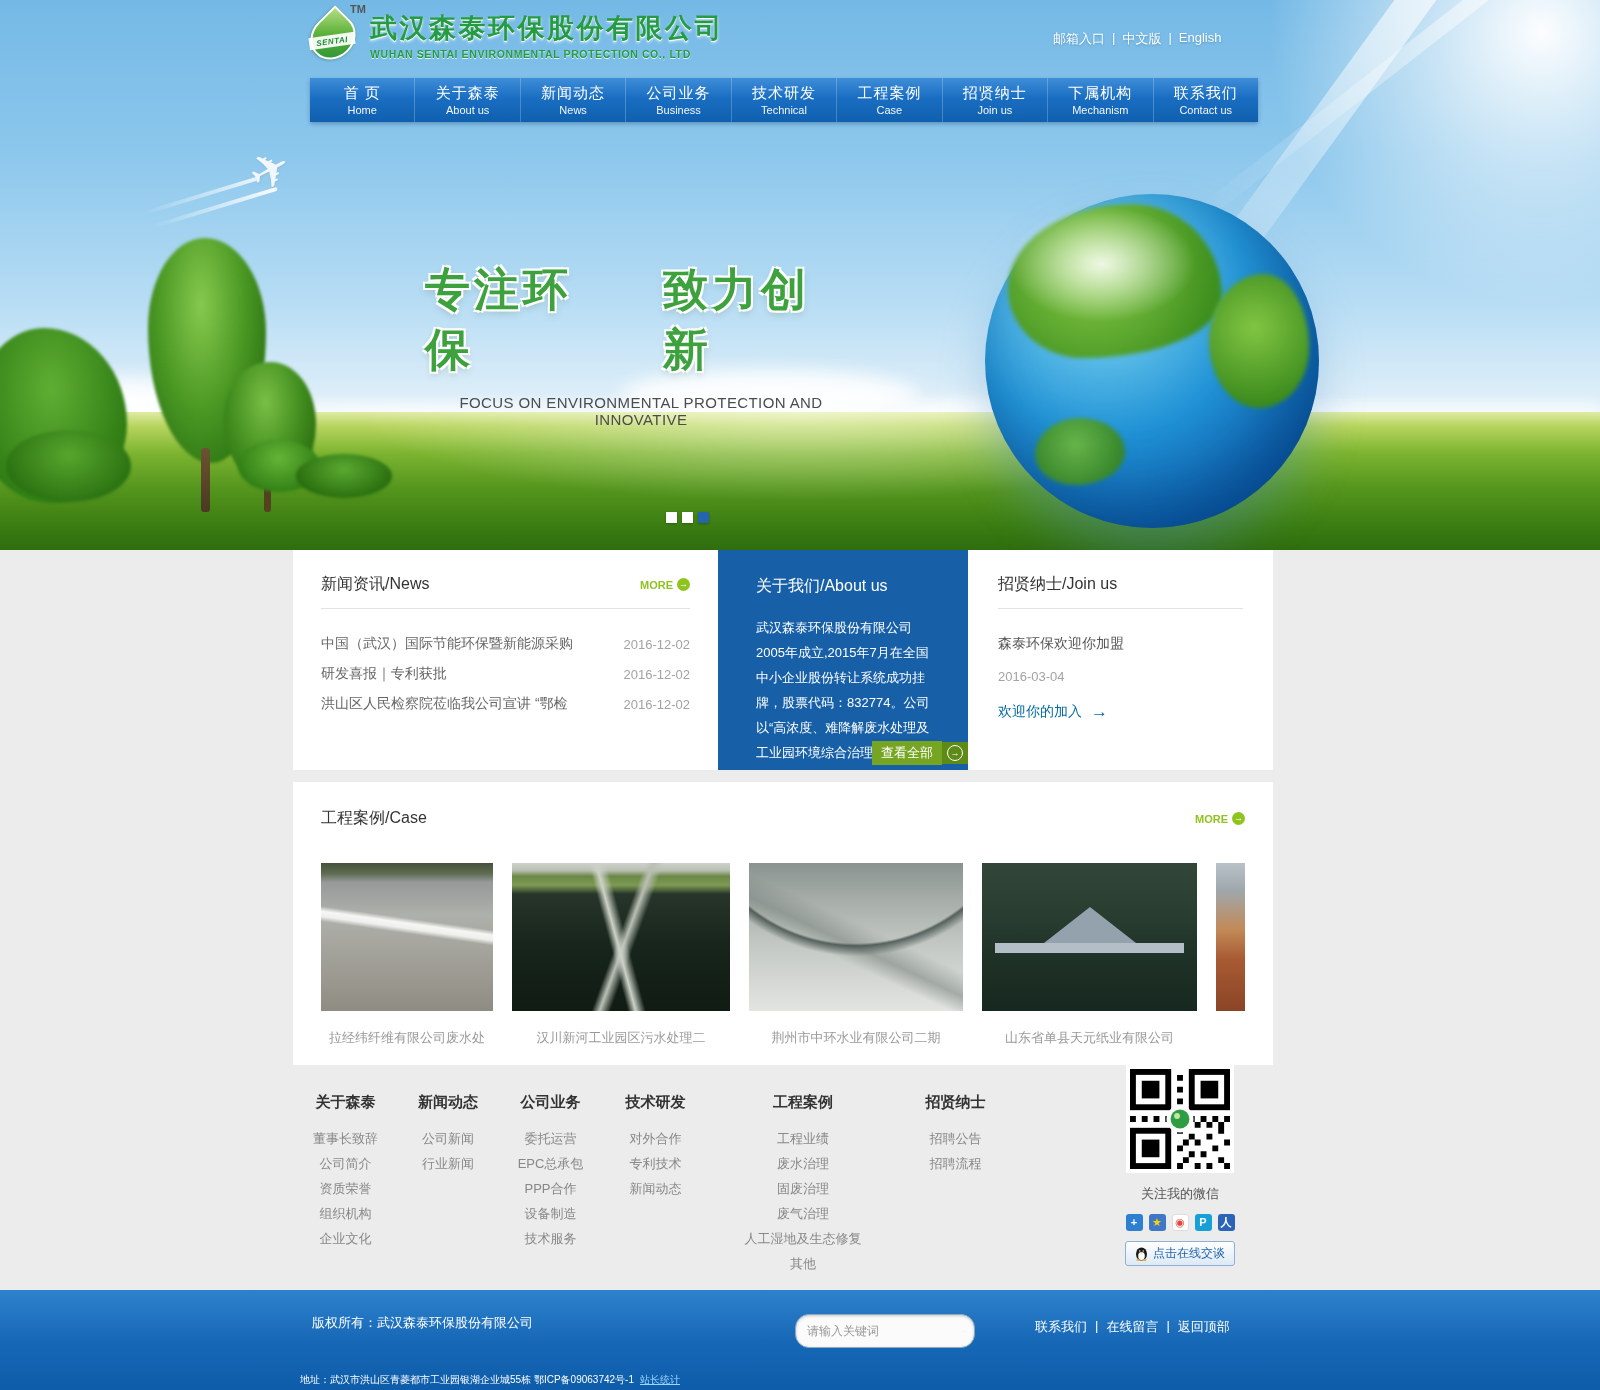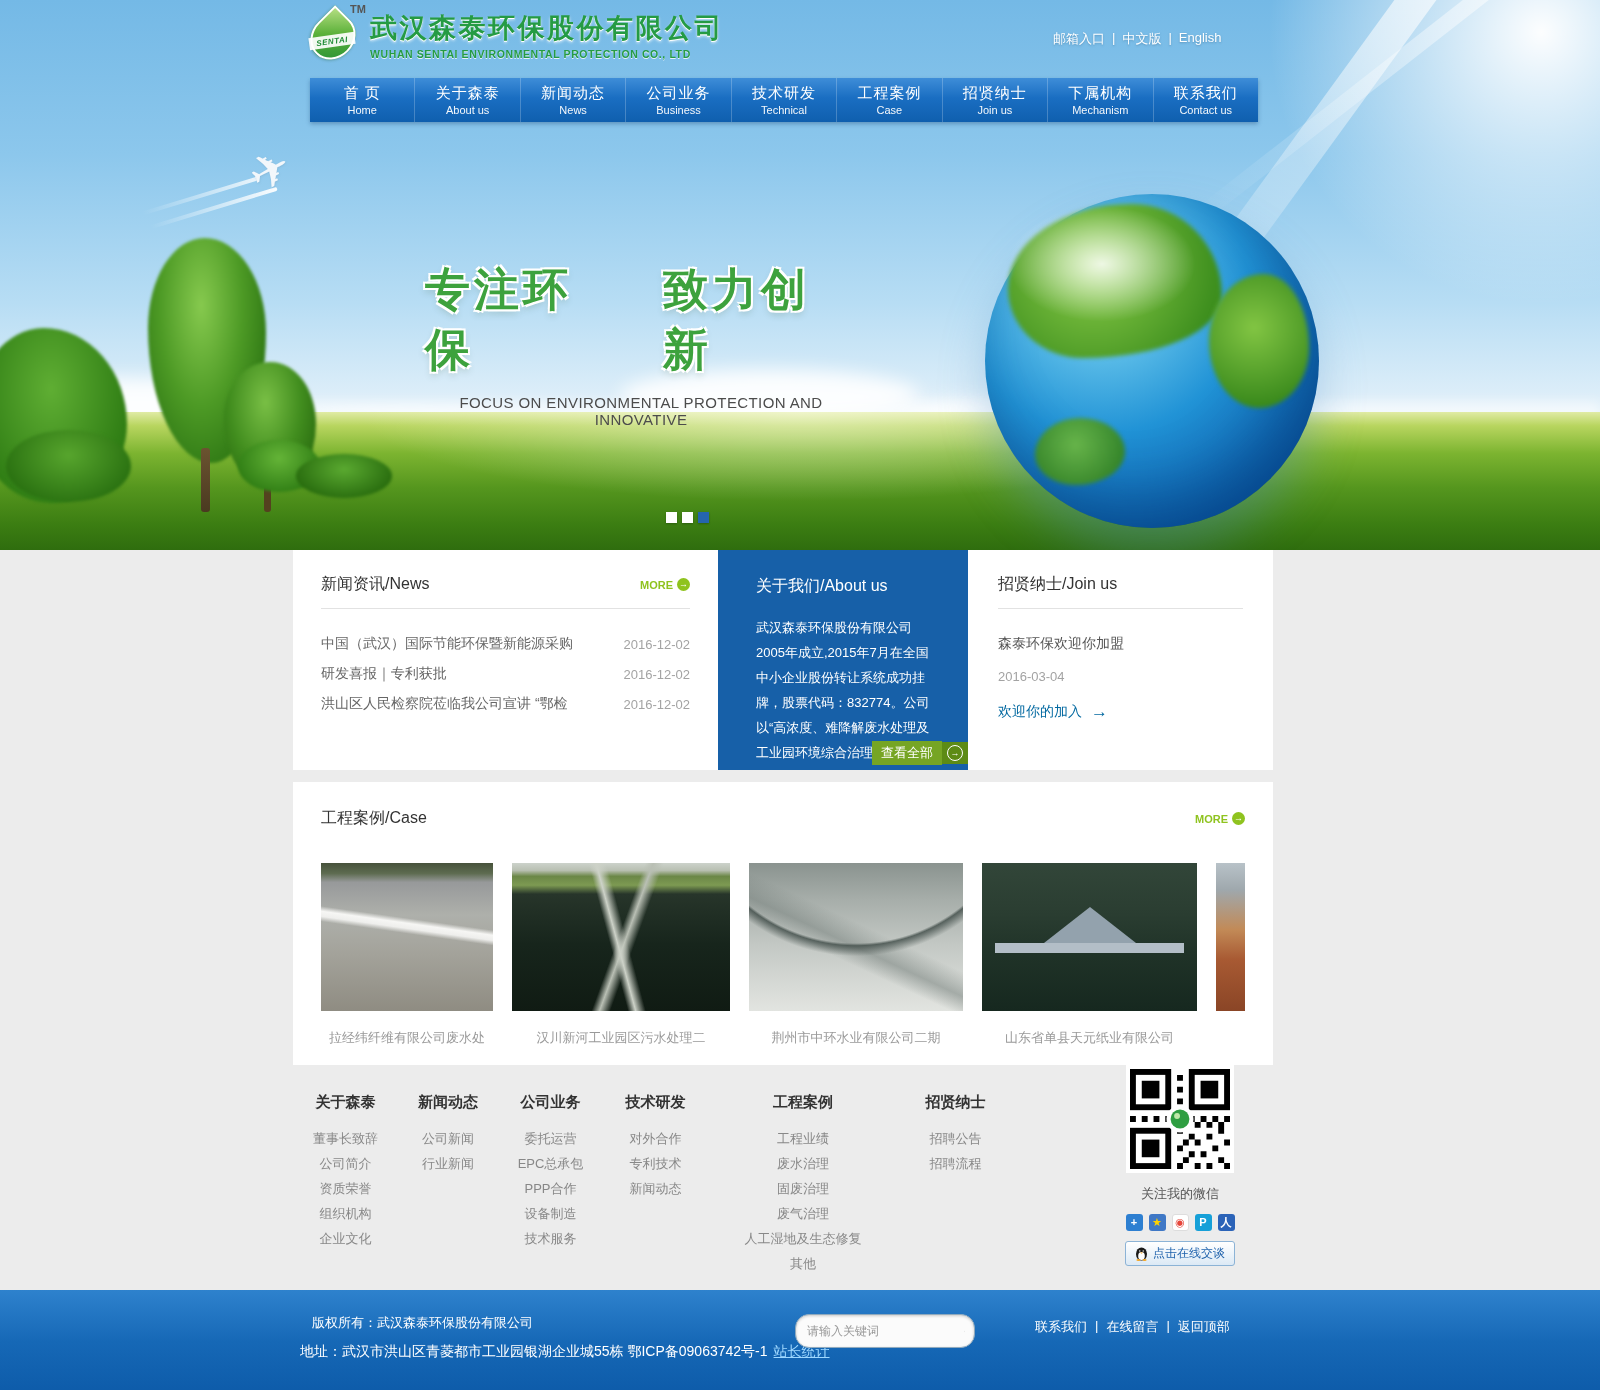--- a/index.html
+++ b/index.html
@@ -175,21 +175,21 @@
   .social{width:17px;height:17px;border-radius:3px;color:#fff;font-size:11px;line-height:17px;text-align:center;font-weight:bold;cursor:pointer;}
   .s1{background:#2d7fd1;} .s2{background:#3f78c6;color:#ffd200;} .s3{background:#fff;border:1px solid #ddd;box-sizing:border-box;color:#e6453a;line-height:15px;}
   .s4{background:#16a0d8;} .s5{background:#2b63b8;}
   .chat-btn{margin-top:10px;display:inline-flex;align-items:center;gap:5px;padding:3px 9px;
     background:linear-gradient(#ffffff,#dce9f5);border:1px solid #8cb3d6;border-radius:3px;
     color:#1f62ac;font-size:12px;cursor:pointer;}
 
   
   .bottombar{position:relative;height:116px;background:linear-gradient(180deg,#2e82cd 0%,#1668b6 45%,#0b58a6 100%);}
   .copyright{position:absolute;left:312px;top:24px;font-size:13px;color:#fff;}
-  .address{position:absolute;left:300px;top:53px;font-size:14px;color:#fff;}
+  .address{position:absolute;left:300px;top:83px;font-size:10px;color:#fff;}
   .stats-link{color:#9fd8ff;text-decoration:underline;margin-left:6px;cursor:pointer;}
   .search-box{position:absolute;left:795px;top:24px;width:180px;height:27px;box-sizing:border-box;
     background:#fbfbfb;border:1px solid #8fa9bd;border-radius:14px;display:flex;align-items:center;
     padding:16px 9px;box-shadow:inset 0 1px 3px rgba(0,0,0,.2);}
   .search-input{border:none;background:transparent;outline:none;flex:1;font-size:12px;color:#666;
     font-family:"Liberation Sans","DejaVu Sans",sans-serif;}
   .search-input::placeholder{color:#999;}
   .bottom-links{position:absolute;left:1035px;top:28px;display:flex;gap:8px;font-size:13px;color:#fff;}
   .bottom-links span{cursor:pointer;}
   .bottom-links .sep{cursor:default;}

